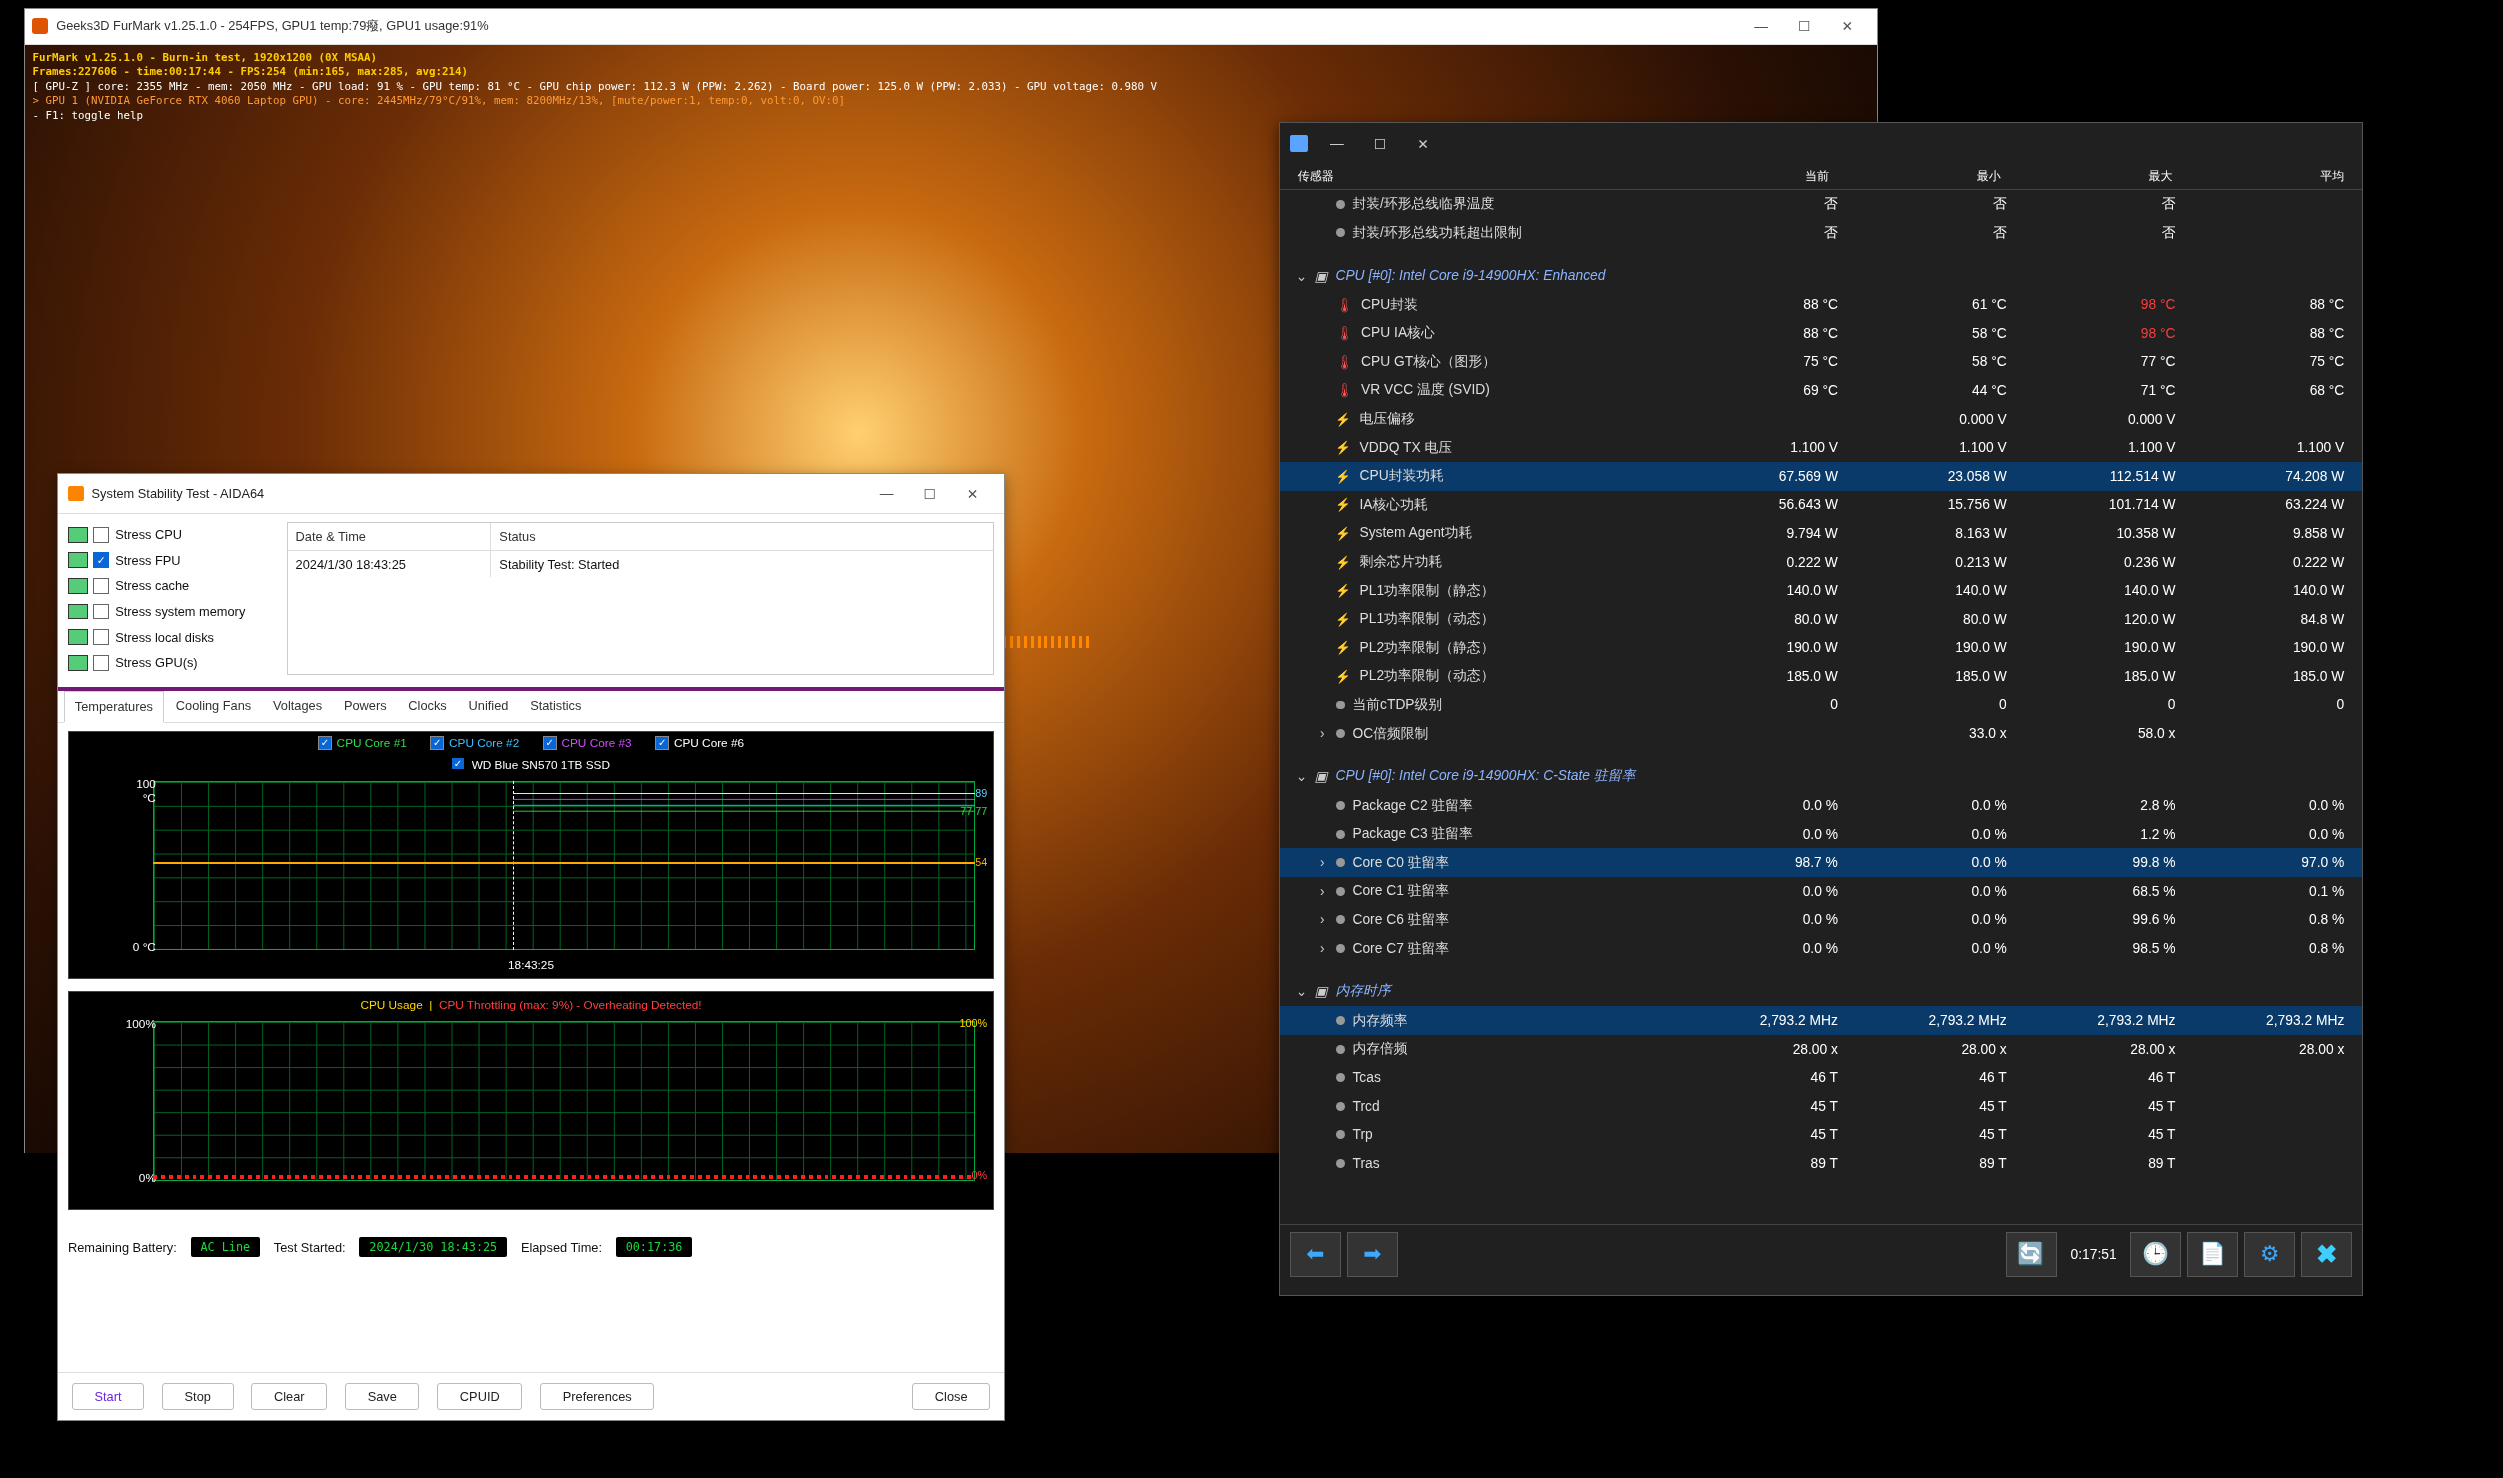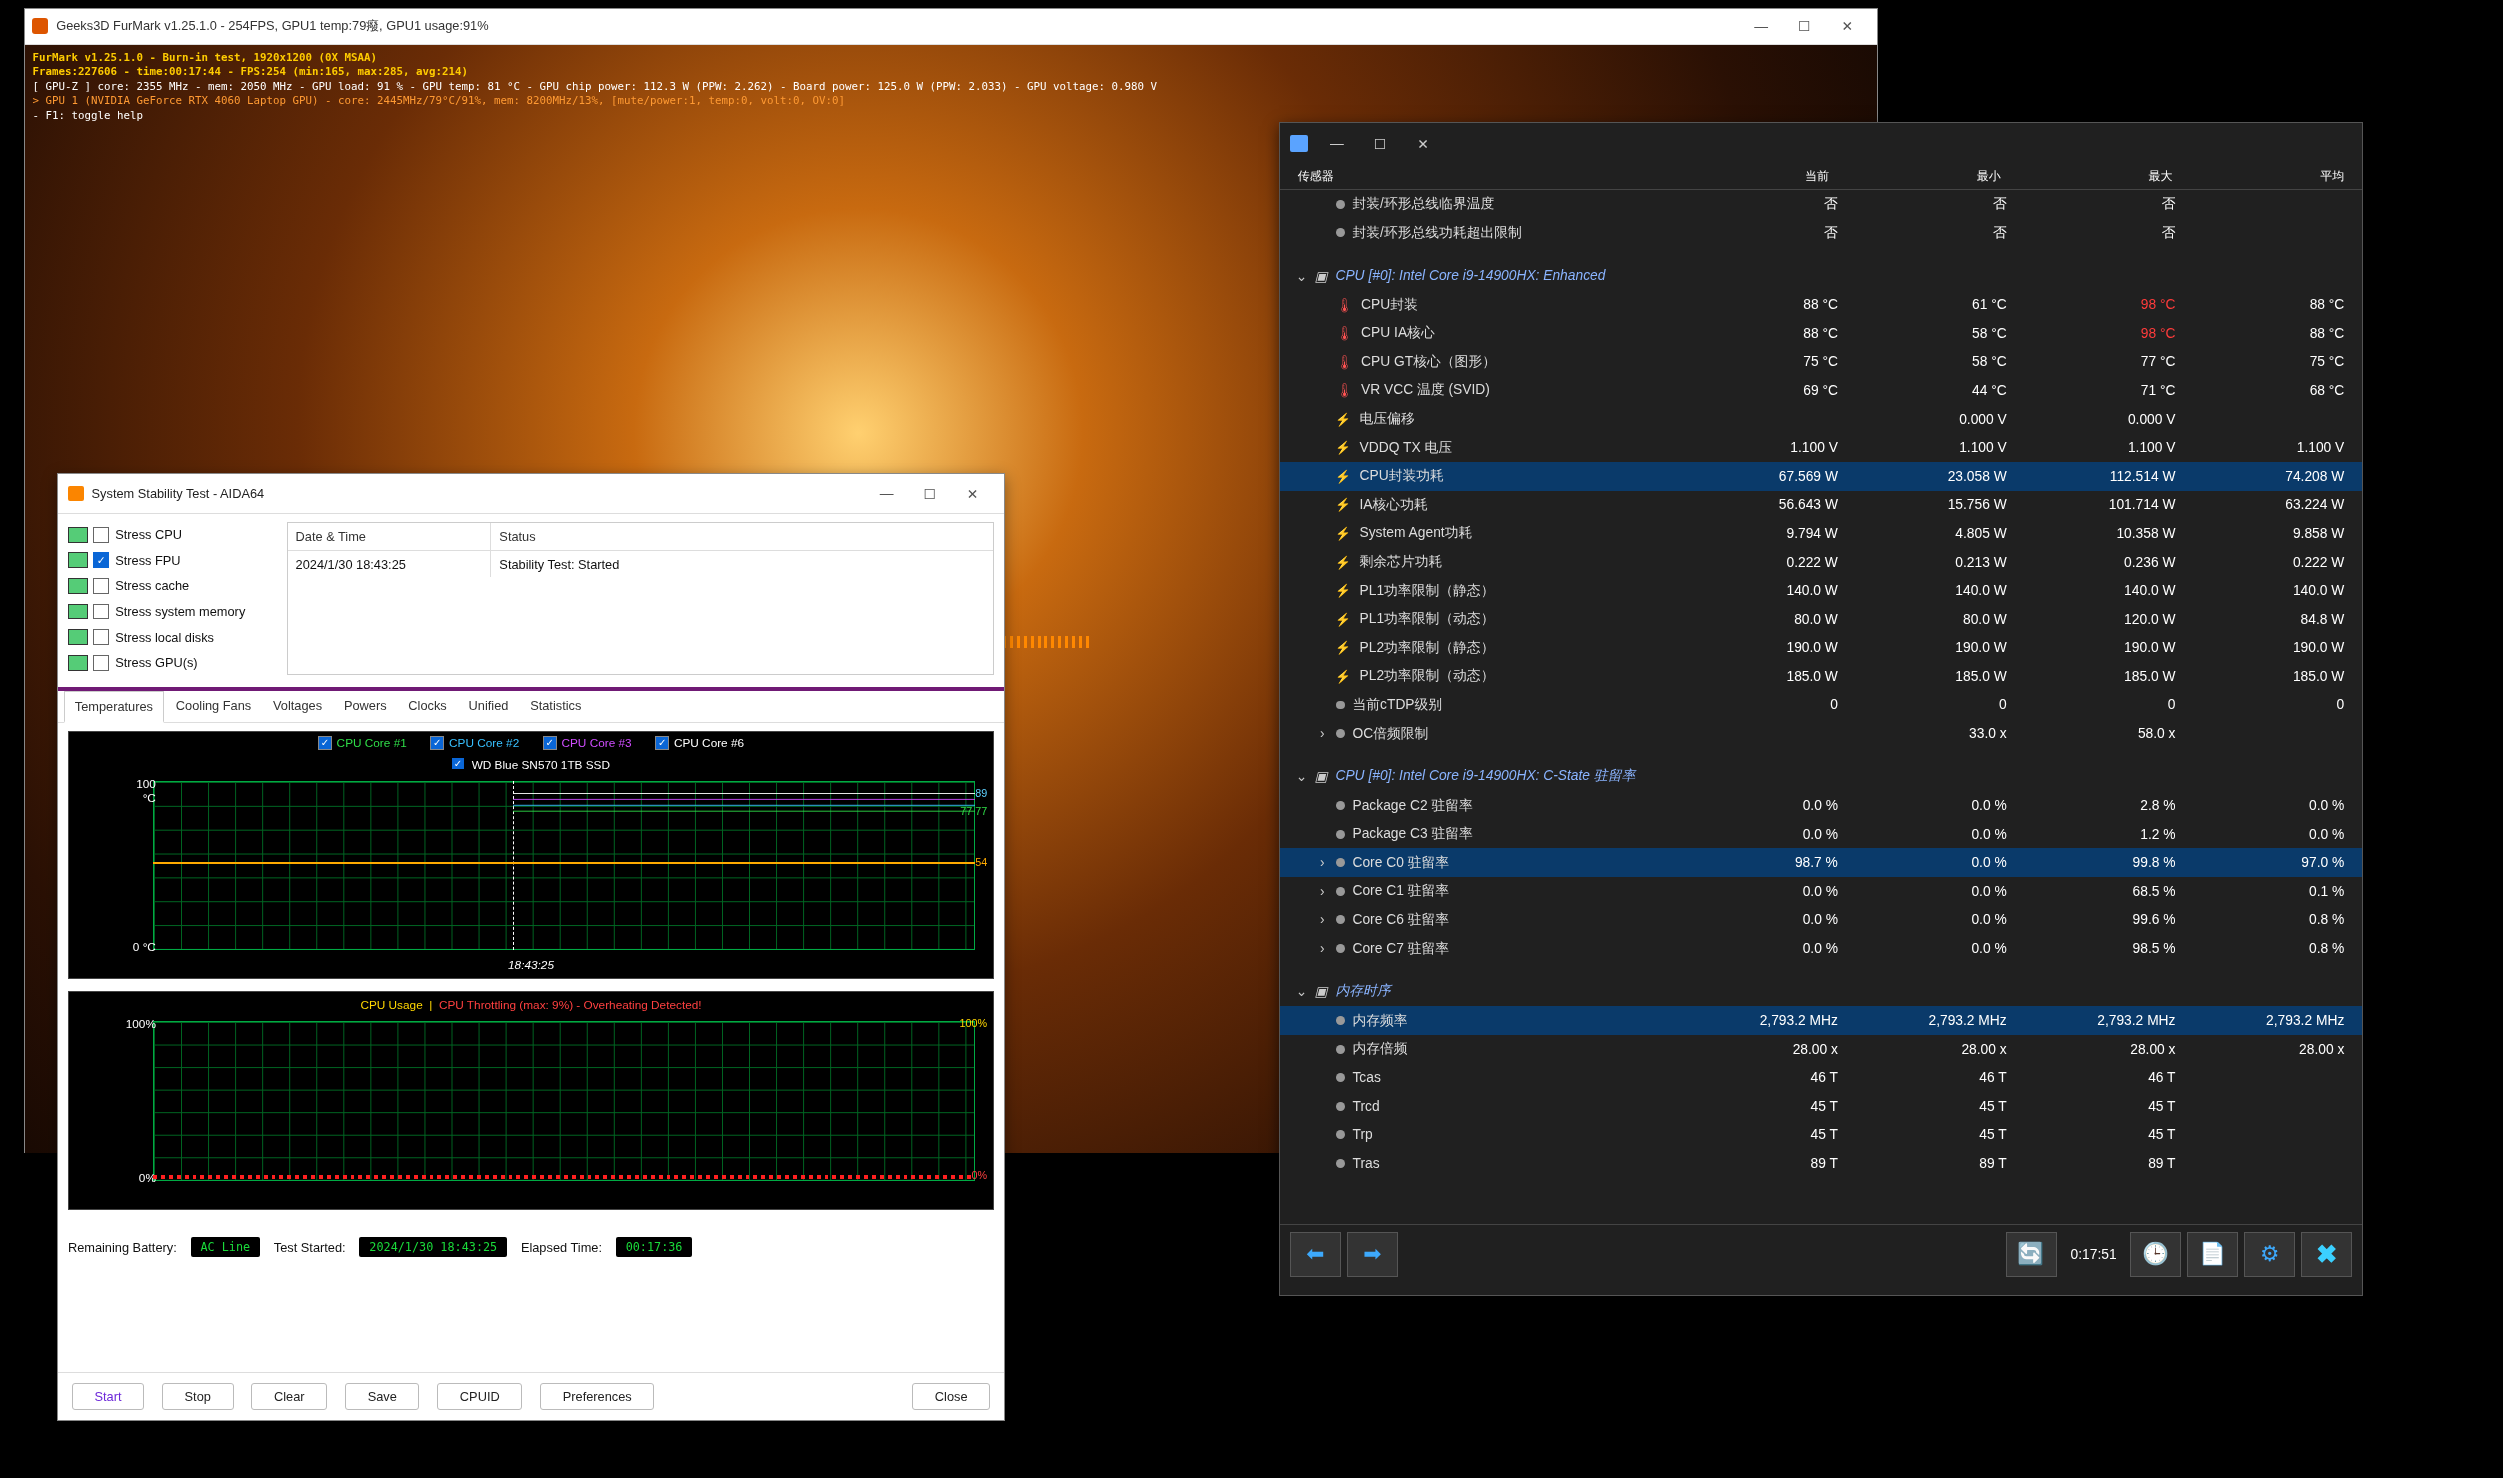--- a/index.html
+++ b/index.html
@@ -42,21 +42,21 @@
 .tabs .tab{padding:6.9px 9.9px;font-size:12.8px;color:#333;}
 .tabs .tab.active{background:#fff;border:1px solid #ccc;border-bottom:2px solid #fff;margin-bottom:-1px;}
 .chart-wrap{padding:7.9px 9.9px;}
 .chart{background:#000;border:1px solid #444;position:relative;height:246px;margin-bottom:11.8px;}
 .chart-legend{position:absolute;left:0;right:0;top:3.9px;display:flex;justify-content:center;gap:23.6px;font-size:11.8px;}
 .lg{display:flex;align-items:center;gap:4.9px;}
 .lg .cb2{width:11.8px;height:11.8px;border:1px solid #888;display:flex;align-items:center;justify-content:center;font-size:9.9px;background:#0a66d6;color:#fff;}
 .grid{position:absolute;left:84px;right:17.7px;top:49px;bottom:27.6px;background:linear-gradient(#062 1px,transparent 1px) 0 0/100% 14.28%,linear-gradient(90deg,#062 1px,transparent 1px) 0 0/3.3% 100%;border:1px solid #0a4;}
 .axis-l{position:absolute;left:54px;width:33px;text-align:right;color:#fff;font-size:11.8px;}
 .dash-v{position:absolute;top:49px;bottom:27.6px;border-left:1px dashed #fff;}
-.timestamp{position:absolute;bottom:5.9px;left:0;right:0;text-align:center;color:#fff;font-size:11.8px;font-style:italic;}
+.timestamp{position:absolute;bottom:5.9px;left:0;right:0;text-align:center;color:#fff;font-size:11.8px;}
 .rlbl{position:absolute;right:5.9px;color:#fff;font-size:10.8px;}
 .statbar{display:flex;align-items:center;padding:7.9px 9.9px;gap:13.8px;font-size:12.8px;}
 .statbar .k{color:#111;}
 .statbar .vbox{background:#000;color:#1adb3a;padding:3px 9.9px;border-radius:2px;font-family:Consolas,monospace;font-size:11.8px;}
 .btnbar{display:flex;gap:17.7px;padding:9.9px 13.8px;border-top:1px solid #ddd;margin-top:auto;align-items:center;}
 .btn{border:1px solid #bbb;background:#fff;padding:4.9px 21.7px;font-size:12.8px;color:#222;border-radius:3px;}
 .btn.disabled{color:#6d28d9;}
 .spacer{flex:1;}
 
 .hw-win{position:absolute;left:1279px;top:122px;width:1082px;height:1172px;background:#202020;border:1px solid #555;box-shadow:0 3.9px 13.8px rgba(0,0,0,.6);color:#ddd;}
@@ -371,21 +371,21 @@
           <div class="c">101.714 W</div>
           <div class="c">63.224 W</div>
         </div>
         <div class="hw-row">
           <div class="c0">
             <span class="tw"></span>
             <span class="bolt">⚡</span>
             <span>System Agent功耗</span>
           </div>
           <div class="c">9.794 W</div>
-          <div class="c">4.805 W</div>
+          <div class="c">8.163 W</div>
           <div class="c">10.358 W</div>
           <div class="c">9.858 W</div>
         </div>
         <div class="hw-row">
           <div class="c0">
             <span class="tw"></span>
             <span class="bolt">⚡</span>
             <span>剩余芯片功耗</span>
           </div>
           <div class="c">0.222 W</div>

